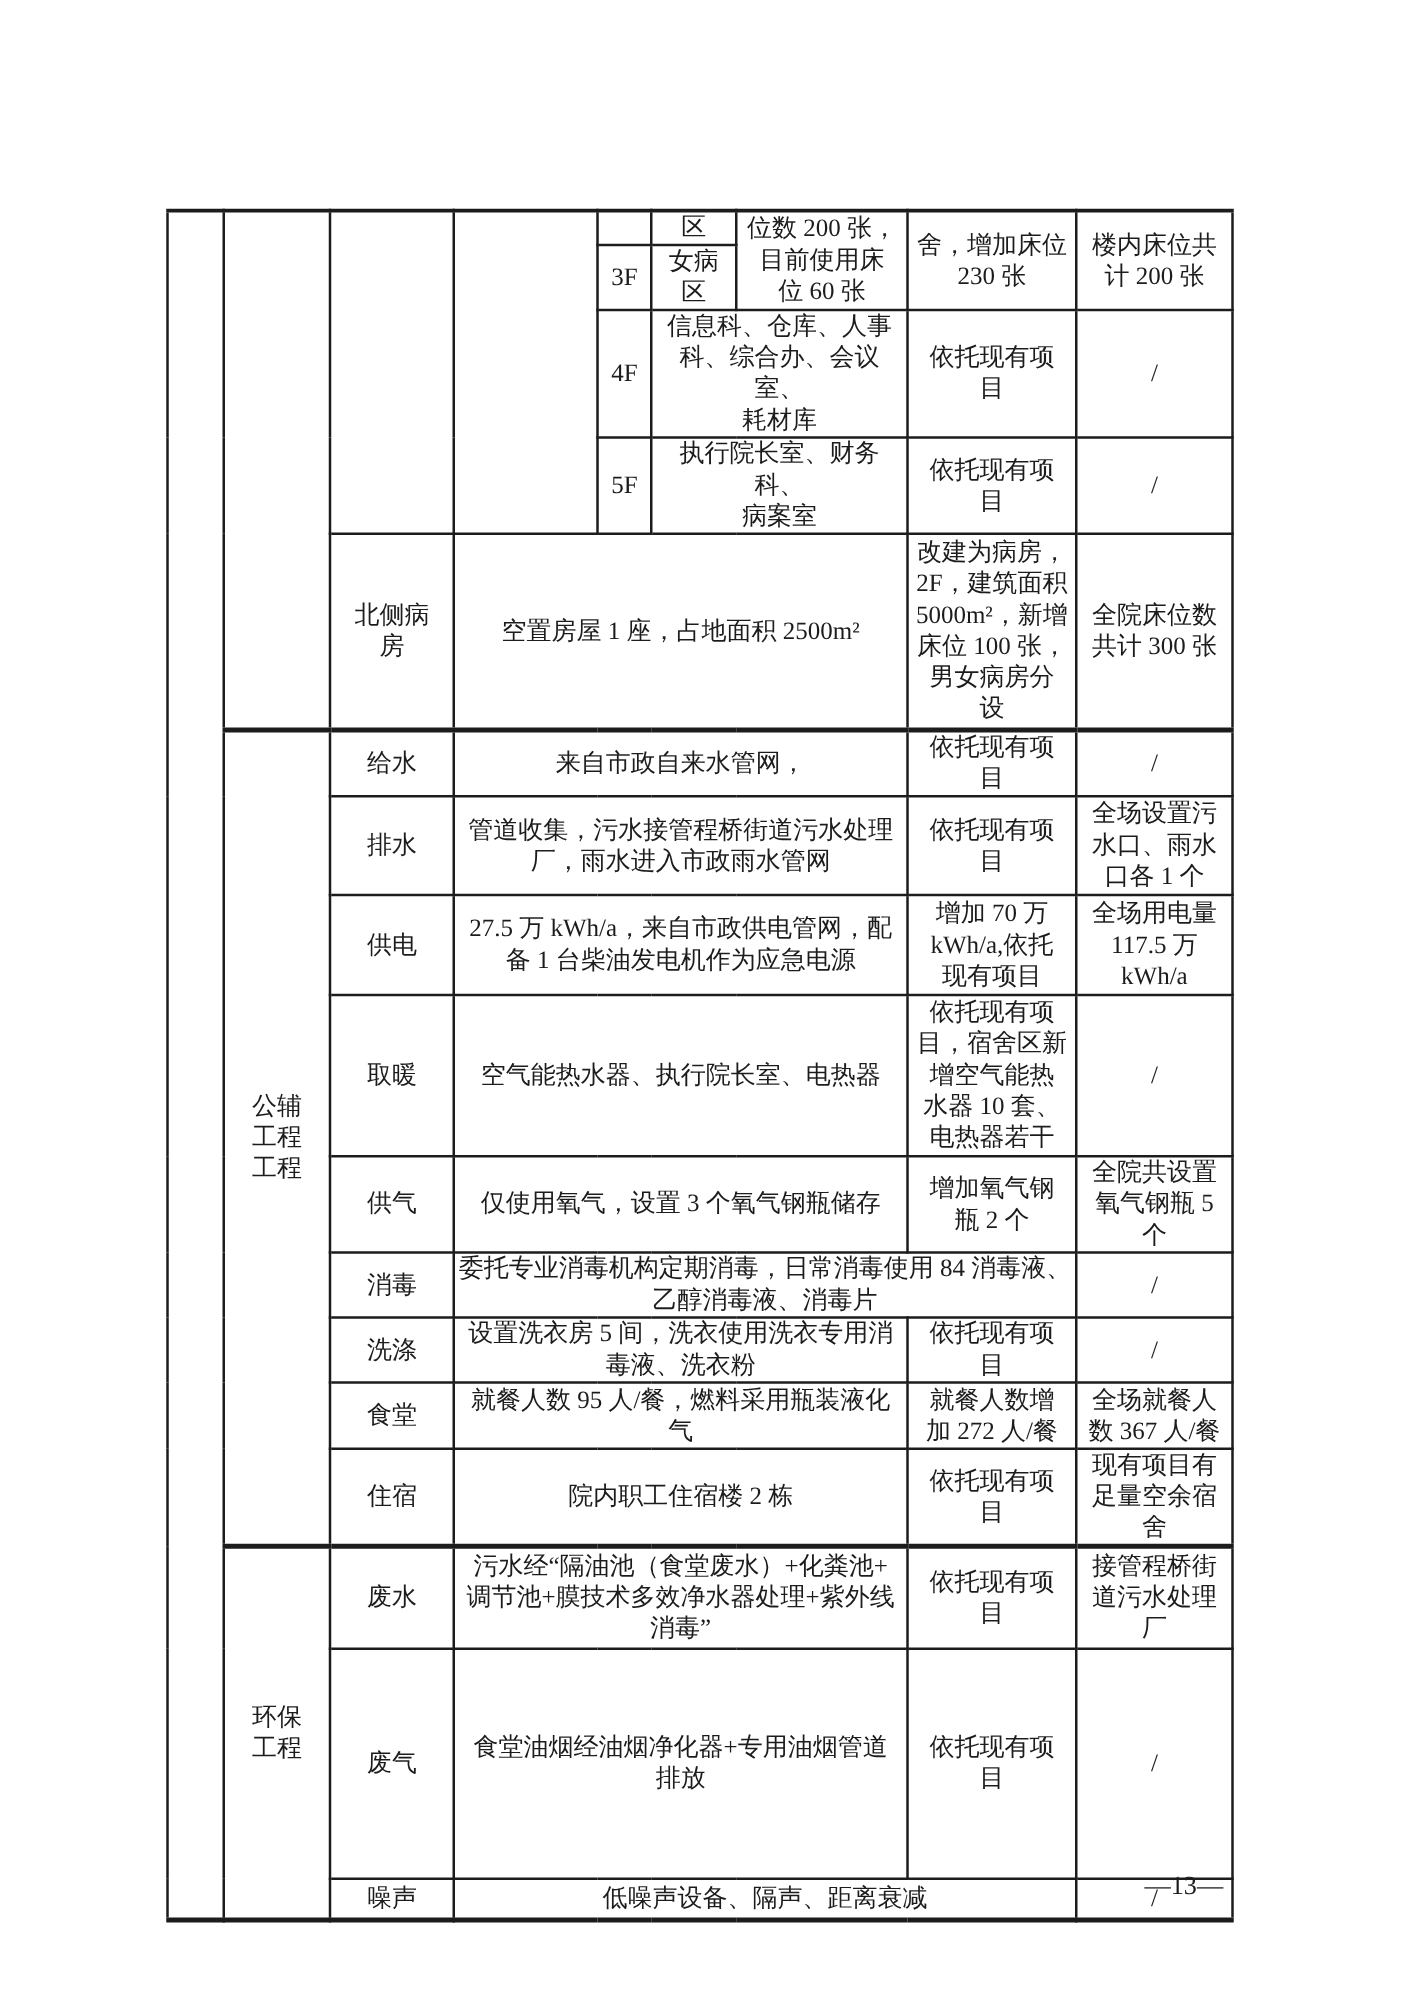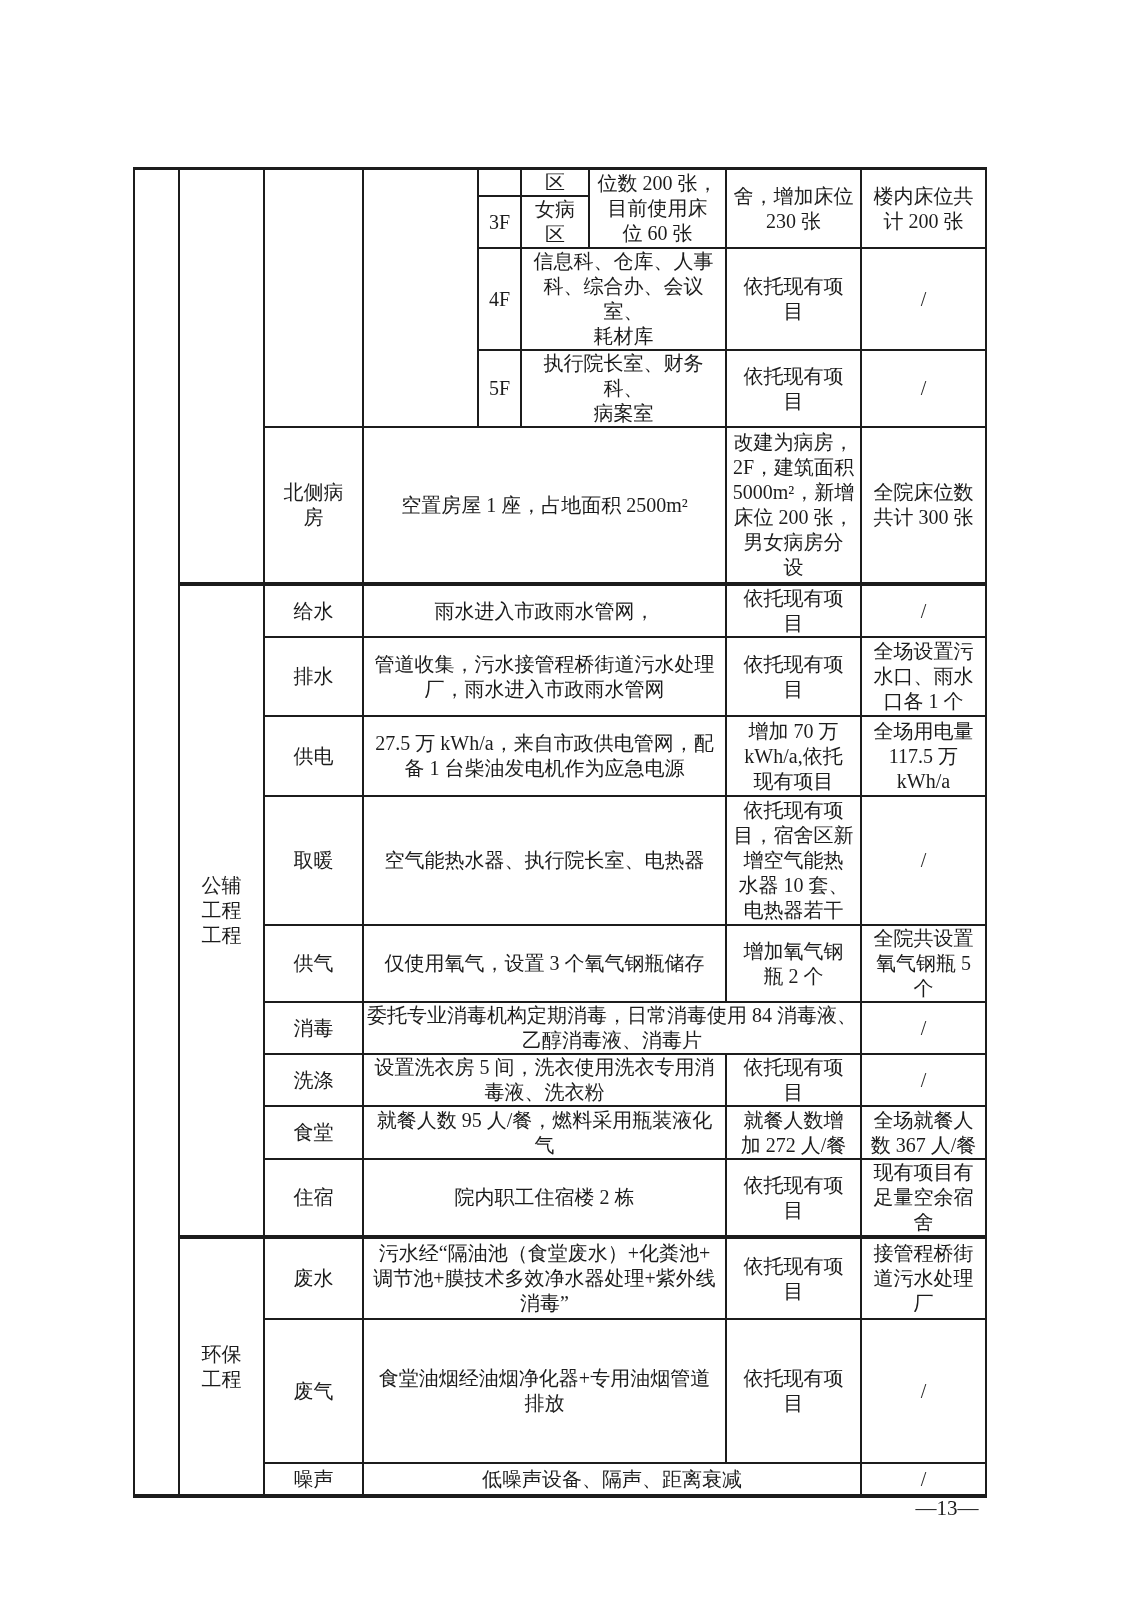--- a/index.html
+++ b/index.html
@@ -22,21 +22,21 @@
     padding:0 2px;font-size:20px;line-height:25px;
     white-space:pre-line;overflow:hidden;
   }
   tr.thick>td{border-top:4px solid #1c1c1c;}
   
   tr.r1{height:24px}  tr.r2{height:50px}  tr.r3{height:77px}
   tr.r4{height:55px}  tr.r5{height:157px} tr.r6{height:53px}
   tr.r7{height:79px}  tr.r8{height:80px}  tr.r9{height:129px}
   tr.r10{height:77px} tr.r11{height:44px} tr.r12{height:52px}
   tr.r13{height:53px} tr.r14{height:76px} tr.r15{height:82px}
-  tr.r16{height:144px} tr.r17{height:33px}
+  tr.r16{height:184px} tr.r17{height:33px}
   .page-num{
     position:absolute;left:872px;top:1492px;width:150px;
     text-align:center;font-size:21px;line-height:32px;
   }
 </style>
 </head>
 <body>
 
 <table class="doc-table">
   <colgroup>
@@ -88,32 +88,32 @@
 目</td>
       <td>/</td>
     </tr>
     <tr class="r5">
       <td>北侧病
 房</td>
       <td colspan="4">空置房屋 1 座，占地面积 2500m²</td>
       <td>改建为病房，
 2F，建筑面积
 5000m²，新增
-床位 200 张，
+床位 100 张，
 男女病房分
 设</td>
       <td>全院床位数
 共计 300 张</td>
     </tr>
     <tr class="r6 thick">
       <td rowspan="9">公辅
 工程
 工程</td>
       <td>给水</td>
-      <td colspan="4">雨水进入市政雨水管网，</td>
+      <td colspan="4">来自市政自来水管网，</td>
       <td>依托现有项
 目</td>
       <td>/</td>
     </tr>
     <tr class="r7">
       <td>排水</td>
       <td colspan="4">管道收集，污水接管程桥街道污水处理
 厂，雨水进入市政雨水管网</td>
       <td>依托现有项
 目</td>

